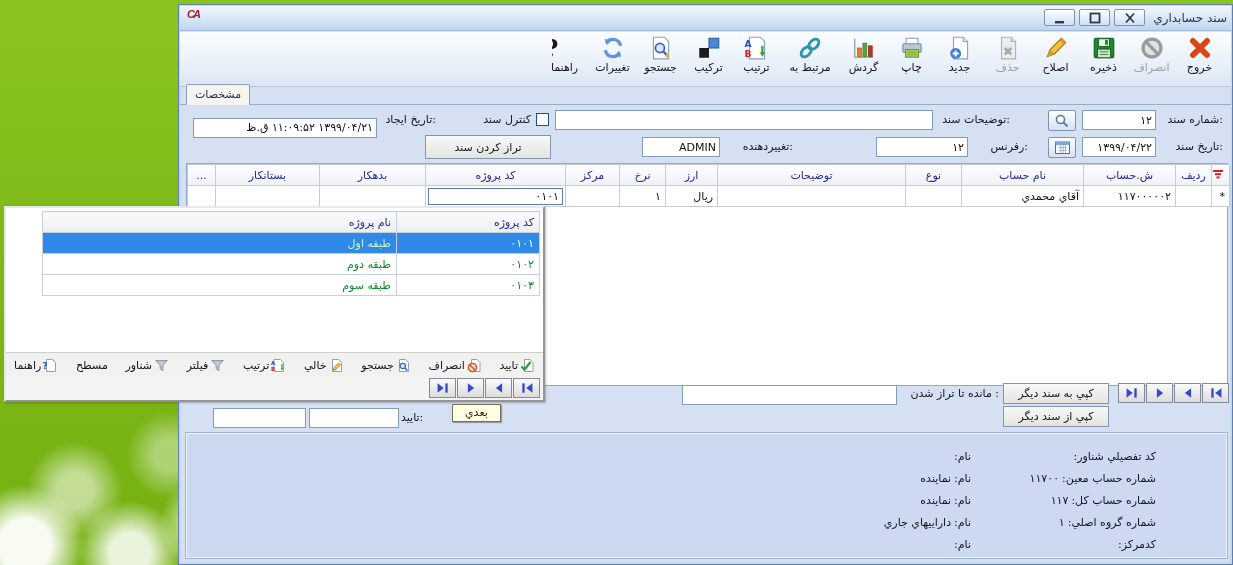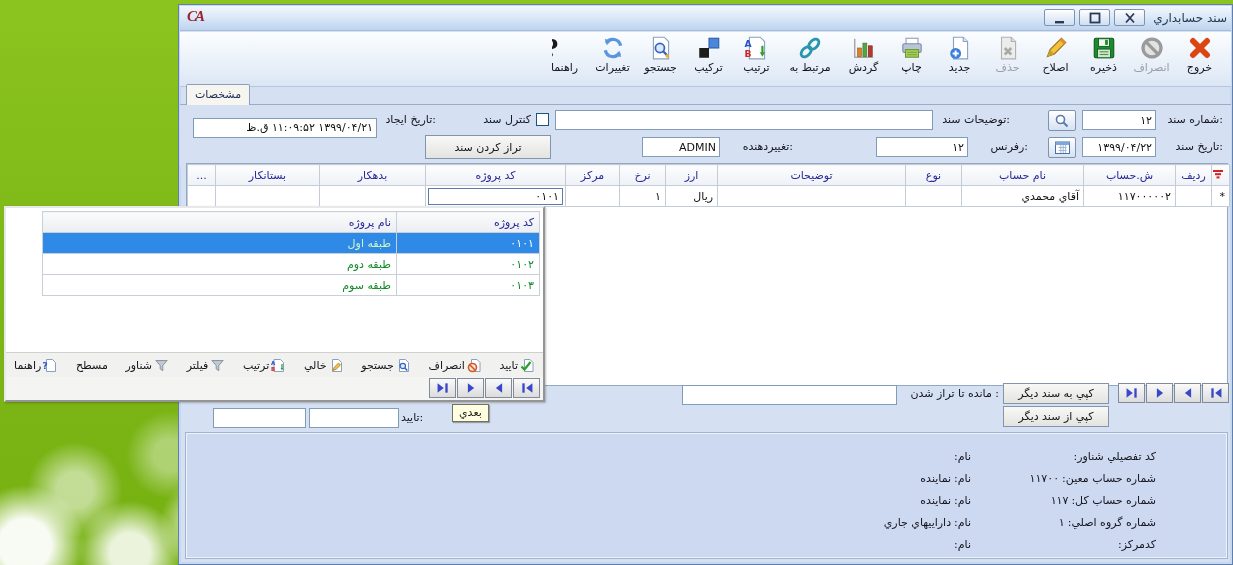--- a/index.html
+++ b/index.html
@@ -15,22 +15,22 @@
       radial-gradient(circle at 75px 105px, rgba(255,255,255,.55) 0 18px, rgba(255,255,255,0) 48px),
       radial-gradient(circle at 170px 70px, rgba(255,255,255,.40) 0 16px, rgba(255,255,255,0) 44px),
       radial-gradient(circle at 205px 140px, rgba(255,255,255,.65) 0 18px, rgba(255,255,255,0) 46px); }
 
   
   .window { position:absolute; left:178px; top:4px; right:0; bottom:0;
     background:#d5e1f3; border:1px solid #5f7fae; box-shadow:inset 0 0 0 2px #c7d7ee; }
   .titlebar { position:absolute; left:1px; right:1px; top:1px; height:25px;
     background:linear-gradient(180deg,#f2f7fd 0%,#dce9f8 45%,#bed4ef 100%);
     border-bottom:1px solid #a8bcd8; }
-  .logo { position:absolute; left:7px; top:2px; font-family:Liberation Serif, serif; font-style:italic;
-    font-weight:bold; font-size:15px; color:#9c2430; letter-spacing:-2px; }
+  .logo { position:absolute; left:7px; top:2px; font-family:Liberation Sans, sans-serif; font-style:italic;
+    font-weight:bold; font-size:11px; color:#9c2430; letter-spacing:-2px; }
   .tb-right { position:absolute; right:4px; top:3px; display:flex; direction:ltr; align-items:center; gap:4px; }
   .win-btn { width:31px; height:17px; border:1px solid #7f93ad; border-radius:2px;
     background:linear-gradient(180deg,#fdfeff,#cfdff2); display:flex; align-items:center; justify-content:center; }
   .win-title { font-size:12px; color:#23374f; margin-left:4px; white-space:nowrap; }
 
   
   .toolbar { position:absolute; left:1px; right:1px; top:27px; height:55px;
     background:linear-gradient(180deg,#fbfdff 0%,#e9f0f9 60%,#dbe6f4 100%);
     border-bottom:1px solid #b7c6dd;
     display:flex; direction:rtl; align-items:flex-start; padding:2px 8px 0 0; gap:1px; }
@@ -94,21 +94,21 @@
   tr.sel td.pcode { color:#fff; }
   tr.sel td.pname { color:#d2f5c8; }
   .popup-toolbar { position:absolute; left:0; right:0; bottom:23px; height:25px; background:#f1f1ef;
     border-top:1px solid #d0d0cc; display:flex; direction:rtl; align-items:center; padding:0 8px; gap:0;
     justify-content:space-between; }
   .ptool { display:flex; direction:rtl; align-items:center; gap:2px; color:#14141c; white-space:nowrap; }
   .ptool svg { width:15px; height:15px; }
   .popup-nav { position:absolute; right:3px; bottom:2px; display:flex; gap:1px; }
 
   .tooltip { position:absolute; left:452px; top:404px; z-index:11; background:#fffee1;
-    border:1px solid #72725a; padding:1px 6px 2px; color:#1b1b10; box-shadow:1px 1px 1px rgba(0,0,0,.3); }
+    border:1px solid #72725a; padding:1px 12px 2px; color:#1b1b10; box-shadow:1px 1px 1px rgba(0,0,0,.3); }
 </style>
 </head>
 <body>
 
 <div class="screen">
   <div class="flowers"></div>
 
   <div class="window">
 
     <div class="titlebar">

